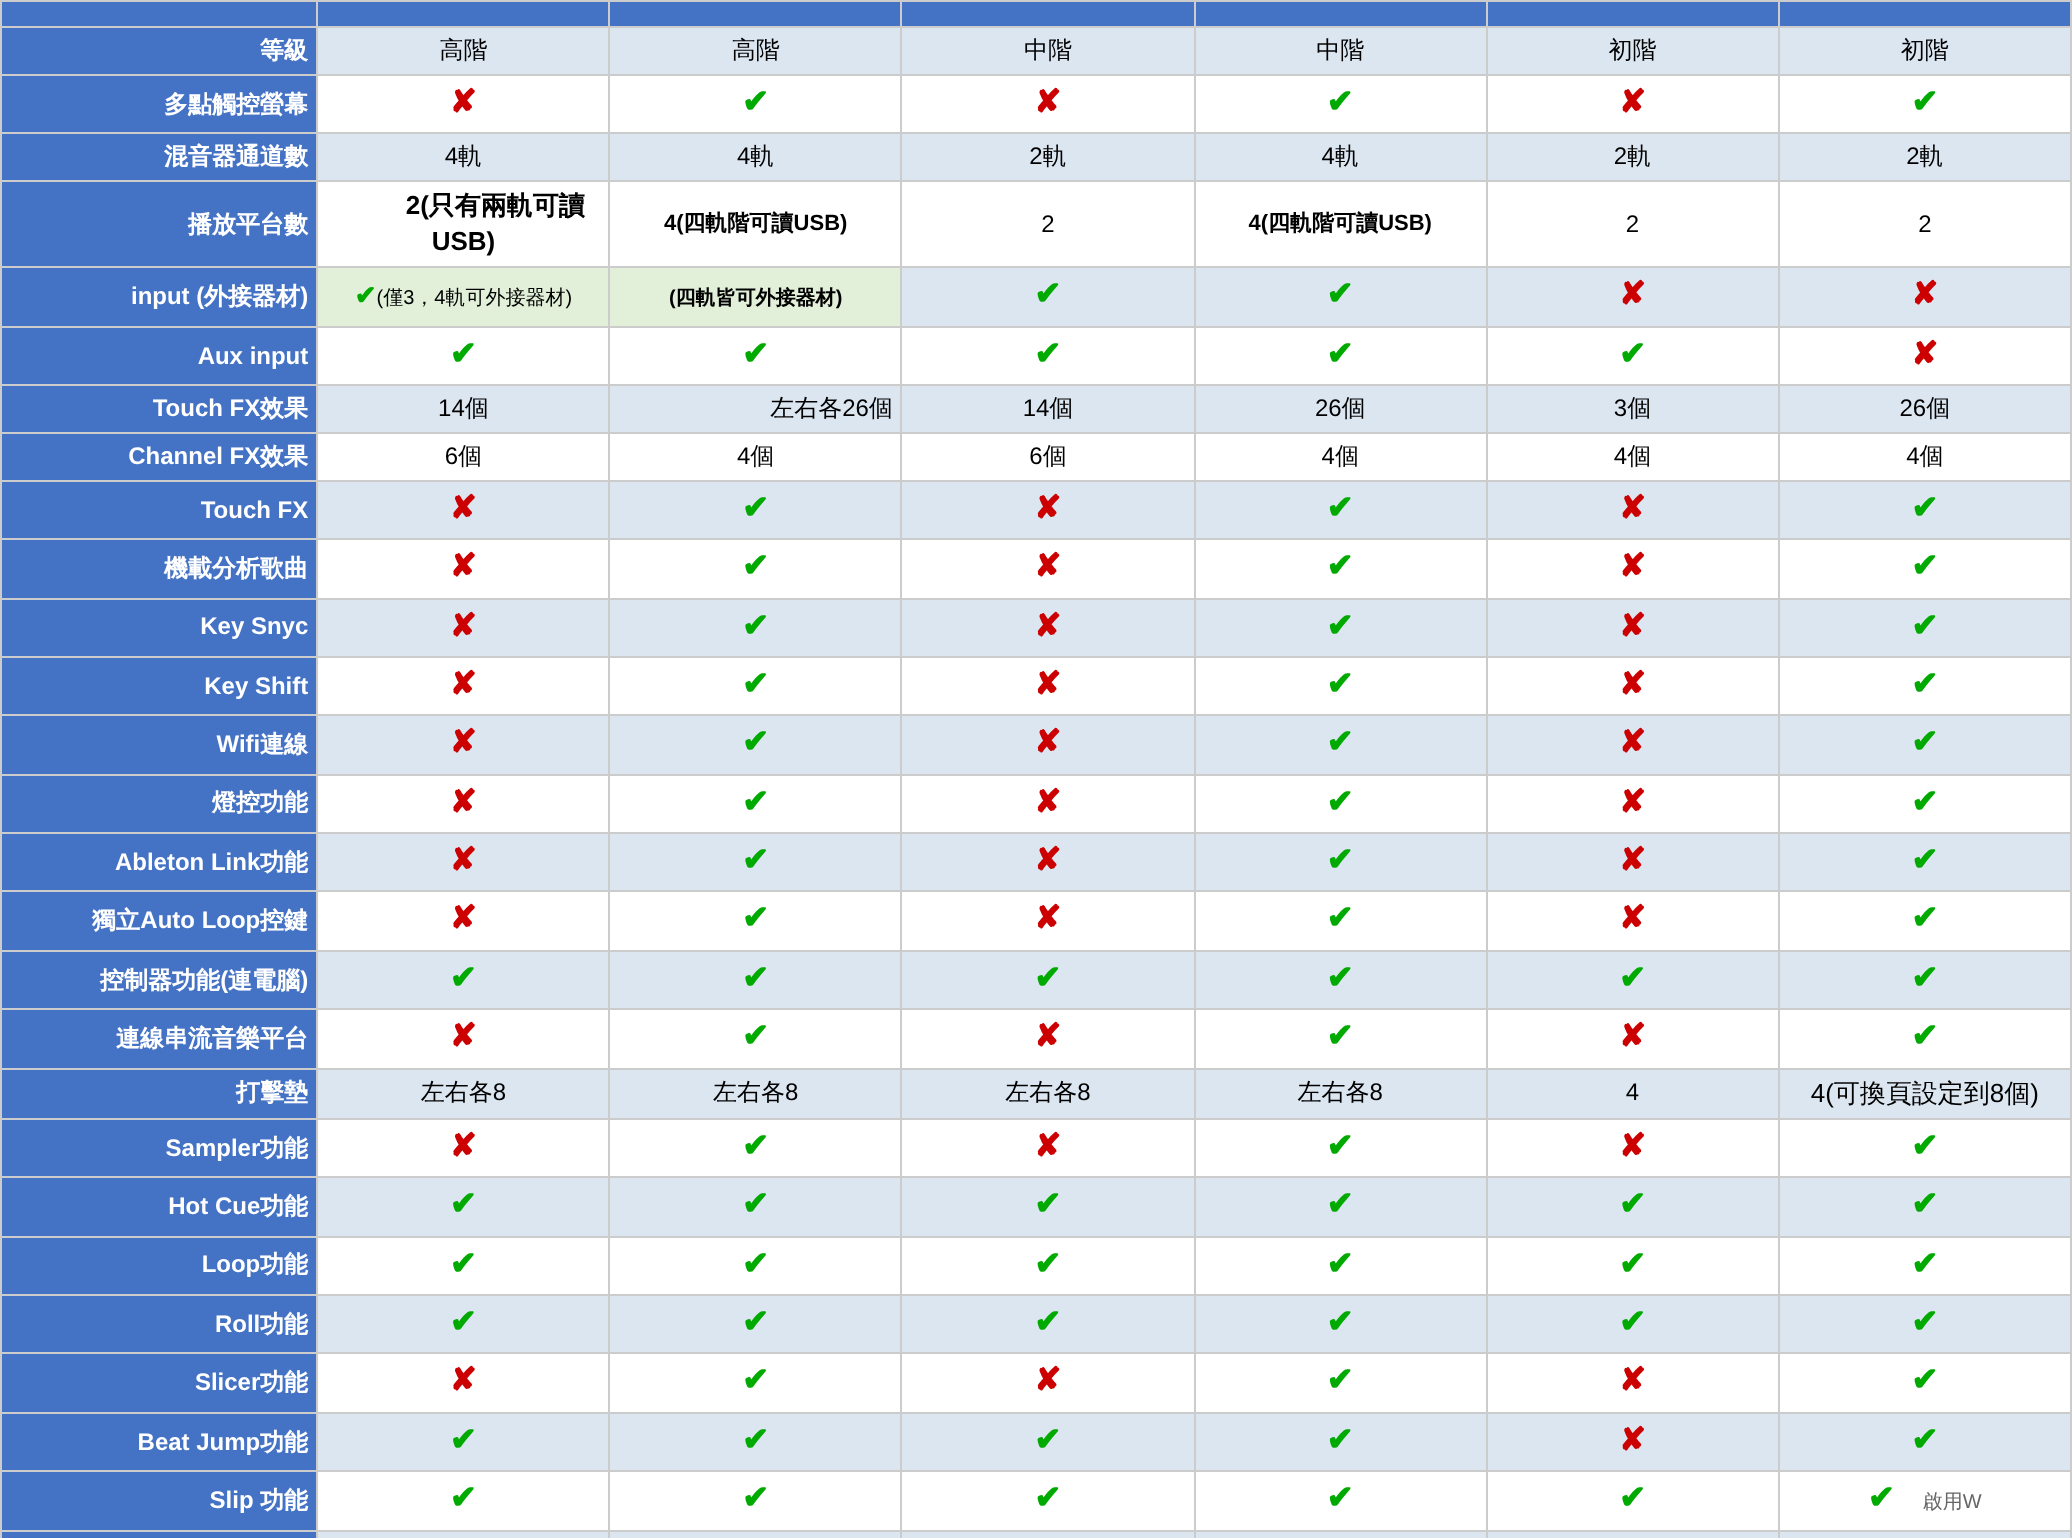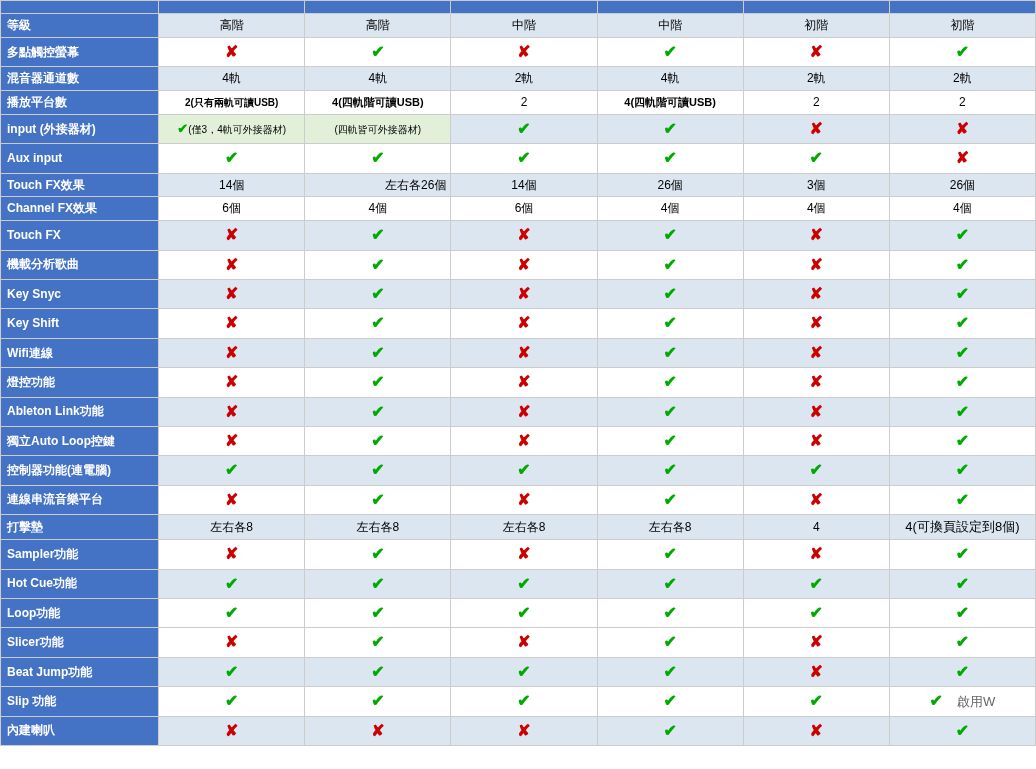--- a/index.html
+++ b/index.html
@@ -35,21 +35,21 @@
       font-weight: bold;
       font-size: 13px;
       padding: 6px 4px;
     }
     thead th.col-label-header {
       background: #4472c4;
     }
     
     
     td.row-label {
-      text-align: left;
+      text-align: right;
       padding-left: 6px;
       font-weight: bold;
       color: #fff;
       background: #4472c4;
     }
     
     
     tr.row-even td:not(.row-label) { background: #dce6f1; }
     tr.row-odd td:not(.row-label) { background: #fff; }
     
@@ -104,31 +104,31 @@
           <td class="row-label">混音器通道數</td>
           <td style="font-size: 12px;">4軌</td>
           <td style="font-size: 12px;">4軌</td>
           <td style="font-size: 12px;">2軌</td>
           <td style="font-size: 12px;">4軌</td>
           <td style="font-size: 12px;">2軌</td>
           <td style="font-size: 12px;">2軌</td>
         </tr>
         <tr class="row-odd">
           <td class="row-label">播放平台數</td>
-          <td><b style="font-size: 10px;">2(只有兩軌可讀USB)</b></td>
+          <td><b style="font-size: 13px; margin-left: 32px;">2(只有兩軌可讀USB)</b></td>
           <td><b style="font-size: 11px;">4(四軌階可讀USB)</b></td>
           <td style="font-size: 12px;">2</td>
           <td><b style="font-size: 11px;">4(四軌階可讀USB)</b></td>
           <td style="font-size: 12px;">2</td>
           <td style="font-size: 12px;">2</td>
         </tr>
         <tr class="row-even">
           <td class="row-label">input (外接器材)</td>
           <td style="background-color: rgb(226, 240, 217);"><span class="check" style="font-size: 13px;">✔</span><span style="font-size: 10px; margin-top: 28px;">(僅3，4軌可外接器材)</span></td>
-          <td style="background-color: rgb(226, 240, 217);"><span style="font-size: 10px;">(四軌皆可外接器材)</span></td>
+          <td style="background-color: rgb(226, 240, 217);"><span style="font-size: 10px; font-weight: bold;">(四軌皆可外接器材)</span></td>
           <td><span class="check">✔</span></td>
           <td><span class="check">✔</span></td>
           <td><span class="cross">✘</span></td>
           <td><span class="cross">✘</span></td>
         </tr>
         <tr class="row-odd">
           <td class="row-label">Aux input</td>
           <td><span class="check">✔</span></td>
           <td><span class="check">✔</span></td>
           <td><span class="check">✔</span></td>
@@ -273,20 +273,29 @@
         </tr>
         <tr class="row-odd">
           <td class="row-label">Loop功能</td>
           <td><span class="check">✔</span></td>
           <td><span class="check">✔</span></td>
           <td><span class="check">✔</span></td>
           <td><span class="check">✔</span></td>
           <td><span class="check">✔</span></td>
           <td><span class="check">✔</span></td>
         </tr>
+        <tr class="row-even">
+          <td class="row-label">Roll功能</td>
+          <td><span class="check">✔</span></td>
+          <td><span class="check">✔</span></td>
+          <td><span class="check">✔</span></td>
+          <td><span class="check">✔</span></td>
+          <td><span class="check">✔</span></td>
+          <td><span class="check">✔</span></td>
+        </tr>
         <tr class="row-odd">
           <td class="row-label">Slicer功能</td>
           <td><span class="cross">✘</span></td>
           <td><span class="check">✔</span></td>
           <td><span class="cross">✘</span></td>
           <td><span class="check">✔</span></td>
           <td><span class="cross">✘</span></td>
           <td><span class="check">✔</span></td>
         </tr>
         <tr class="row-even">
@@ -298,21 +307,21 @@
           <td><span class="cross">✘</span></td>
           <td><span class="check">✔</span></td>
         </tr>
         <tr class="row-odd">
           <td class="row-label">Slip 功能</td>
           <td><span class="check">✔</span></td>
           <td><span class="check">✔</span></td>
           <td><span class="check">✔</span></td>
           <td><span class="check">✔</span></td>
           <td><span class="check">✔</span></td>
-          <td><span class="check">✔</span><span style="font-size: 13px; color: rgb(102, 102, 102); margin-left: 14px;">啟用W</span></td>
+          <td><span class="check">✔</span><span style="font-size: 10px; color: rgb(102, 102, 102); margin-left: 14px;">啟用W</span></td>
         </tr>
         <tr class="row-even">
           <td class="row-label">內建喇叭</td>
           <td><span class="cross">✘</span></td>
           <td><span class="cross">✘</span></td>
           <td><span class="cross">✘</span></td>
           <td><span class="check">✔</span></td>
           <td><span class="cross">✘</span></td>
           <td><span class="check">✔</span></td>
         </tr>

